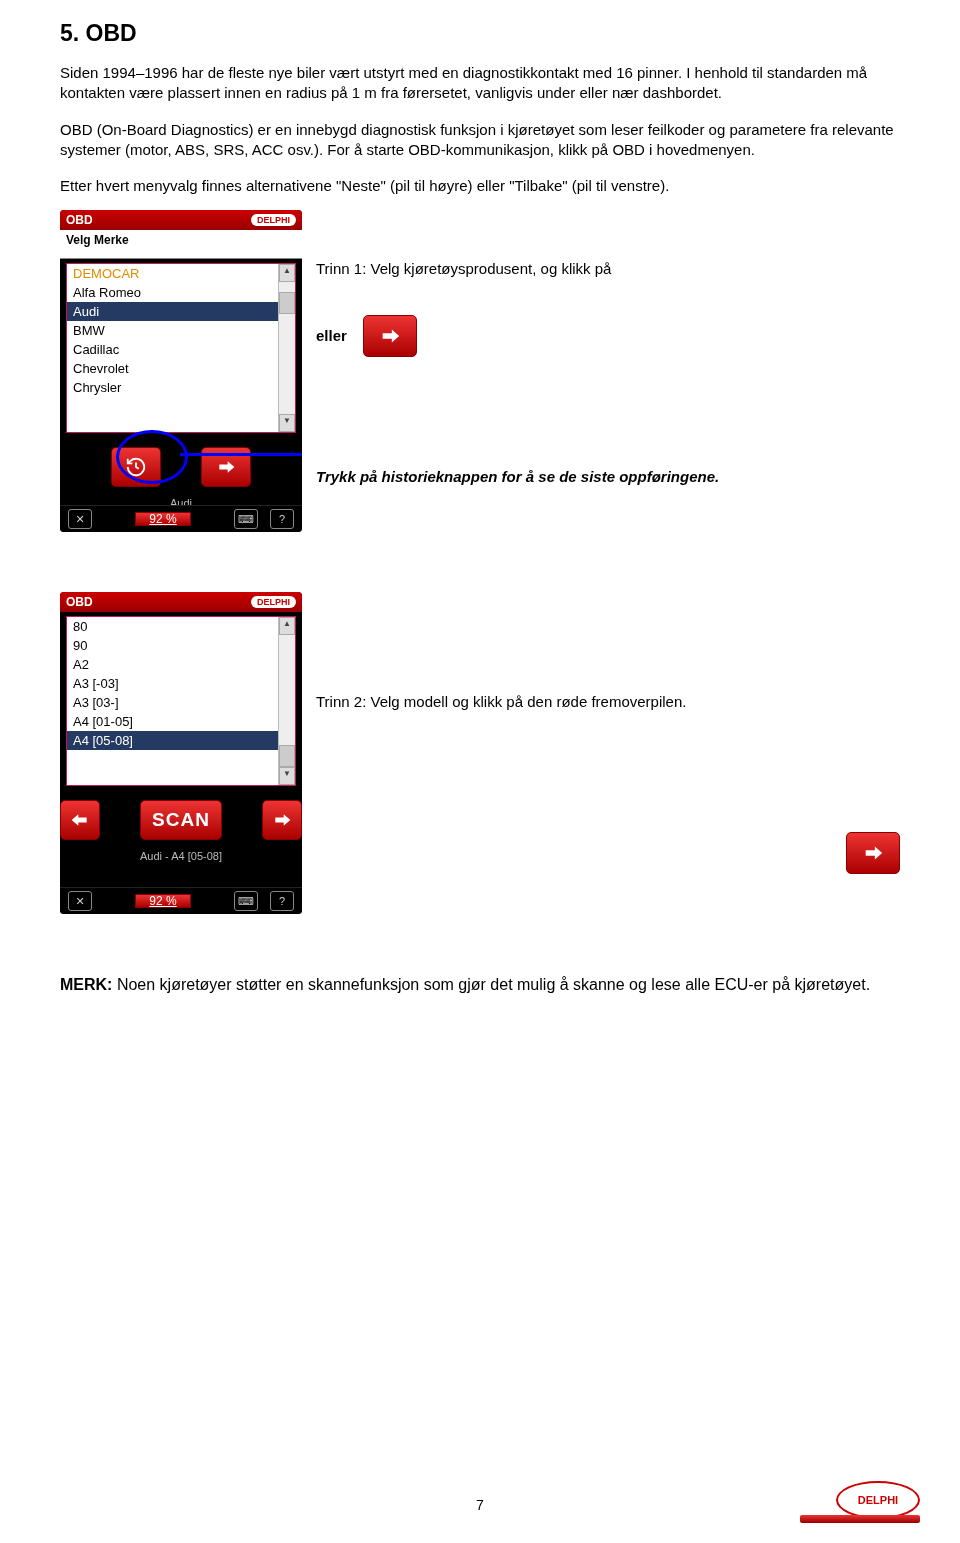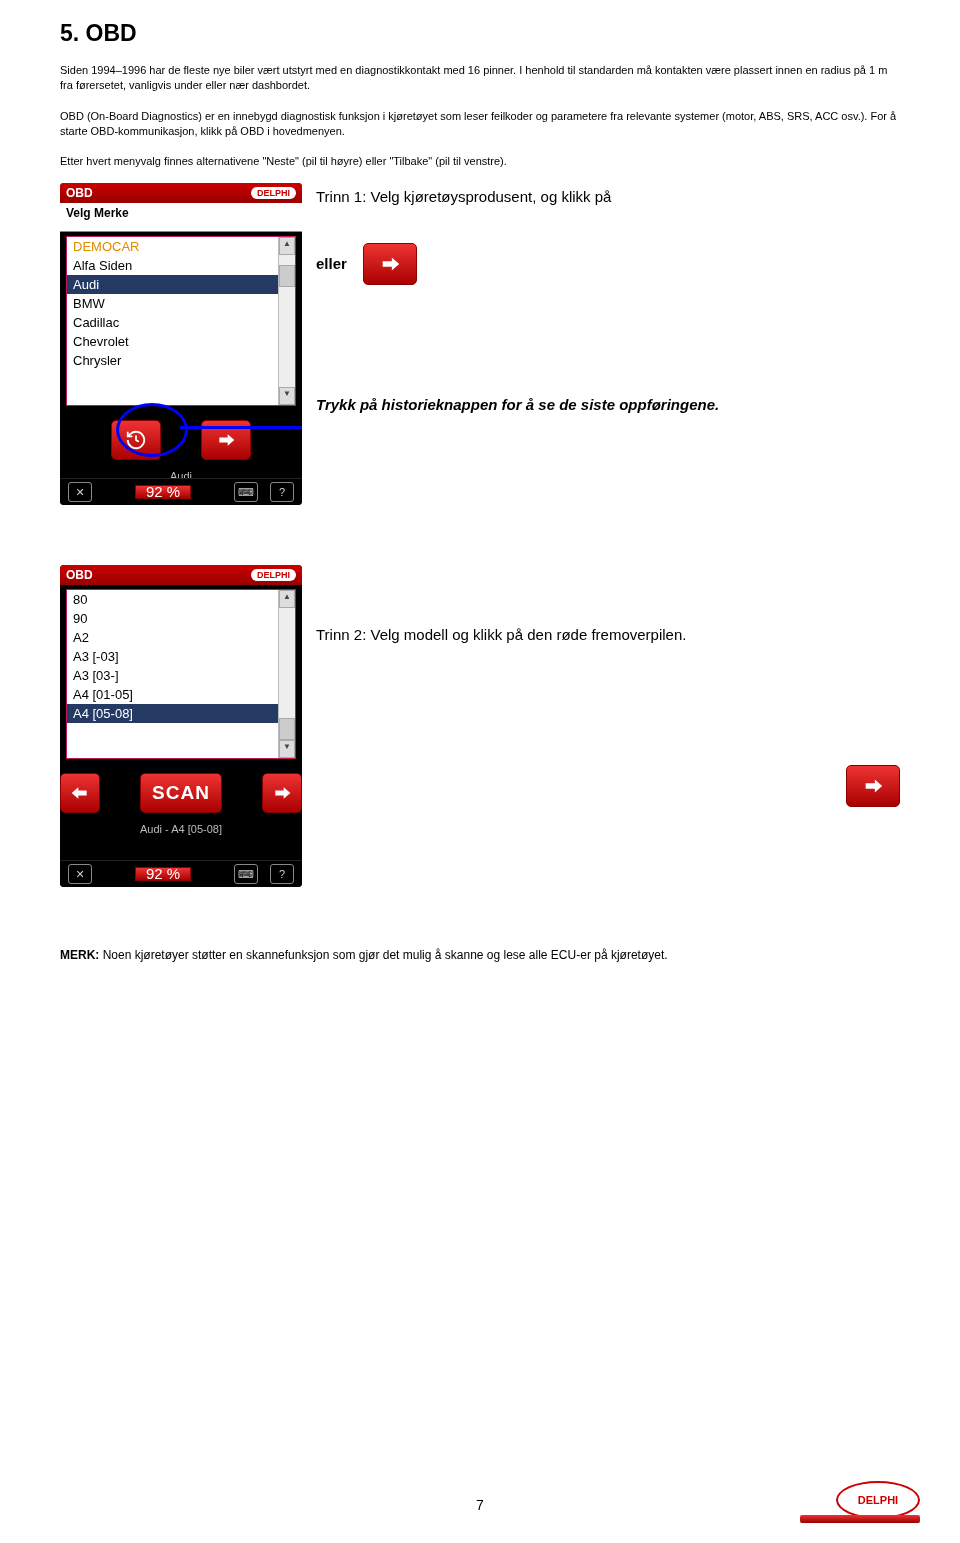--- a/index.html
+++ b/index.html
@@ -1,19 +1,19 @@
 <!DOCTYPE html>
 <html><head>
 <meta charset="utf-8">
 <style>
   html,body{margin:0;padding:0;background:#fff;font-family:Arial,Helvetica,sans-serif;color:#000;}
   .page{width:960px;min-height:1543px;margin:0 auto;position:relative;padding:20px 60px 0 60px;box-sizing:border-box;}
   h2{margin:0 0 4px 0;font-size:23px;font-weight:bold;}
-  .body-text{font-size:11px;line-height:1.35;margin-bottom:6px;margin-top:16px;}
-  .row{display:flex;align-items:flex-start;margin-top:14px;}
+  .body-text{font-size:15px;line-height:1.35;margin-bottom:6px;margin-top:16px;}
+  .row{display:flex;align-items:center;margin-top:14px;}
   .side-col{margin-left:14px;font-size:15px;line-height:1.35;}
   .side-col b{font-weight:bold;}
   .device{width:242px;height:322px;background:#000;border-radius:4px;overflow:hidden;position:relative;font-size:12px;}
   .dev-top{height:20px;background:linear-gradient(#c00,#900);display:flex;align-items:center;padding:0 6px;color:#fff;font-weight:bold;}
   .dev-top .brand{margin-left:auto;font-size:9px;background:#fff;color:#c00;border-radius:8px;padding:1px 6px;}
   .dev-hdr{height:22px;background:#fff;border-bottom:1px solid #888;font-weight:bold;padding:3px 6px;color:#000;}
   .listbox{margin:4px 6px 0 6px;height:168px;border:1px solid #be185d;background:#fff;display:flex;position:relative;}
   .list{flex:1;overflow:hidden;}
   .li{padding:2px 6px;color:#000;font-size:13px;border-bottom:0;}
   .li.orange{color:#e08b00;}
@@ -21,31 +21,31 @@
   .scrollbar{width:16px;background:#eee;border-left:1px solid #bbb;display:flex;flex-direction:column;}
   .sbtn{height:16px;background:#ddd;border:1px solid #aaa;font-size:8px;line-height:12px;text-align:center;color:#444;}
   .sthumb{flex:0 0 20px;background:#ccc;border:1px solid #aaa;margin-top:10px;}
   .sgap{flex:1;}
   .btn-row{display:flex;justify-content:center;gap:40px;margin-top:14px;position:relative;}
   .rbtn{width:48px;height:38px;border-radius:5px;background:linear-gradient(#e33,#a00);border:1px solid #800;display:flex;align-items:center;justify-content:center;color:#fff;font-weight:bold;font-size:18px;}
   .rbtn.scan{width:100px;font-size:19px;letter-spacing:1px;}
   .crumb{color:#bbb;font-size:11px;text-align:center;margin-top:10px;}
   .bottom-bar{position:absolute;left:0;right:0;bottom:0;height:26px;background:#000;border-top:1px solid #222;display:flex;align-items:center;padding:0 8px;gap:12px;}
   .bicon{width:22px;height:18px;border:1px solid #888;border-radius:3px;color:#ccc;font-size:11px;display:flex;align-items:center;justify-content:center;}
-  .battery{width:54px;height:12px;border:1px solid #800;background:linear-gradient(#e33,#a00);position:relative;color:#fff;font-size:15px;text-align:center;line-height:12px;}
+  .battery{width:54px;height:12px;border:1px solid #800;background:linear-gradient(#e33,#a00);position:relative;color:#fff;font-size:12px;text-align:center;line-height:12px;text-decoration:underline;}
   .hist-circle{position:absolute;width:66px;height:48px;border:3px solid #00f;border-radius:50%;left:56px;top:220px;pointer-events:none;}
   .hist-line{position:absolute;height:3px;background:#00f;left:120px;right:-240px;top:243px;}
   .arrow-btn{width:52px;height:40px;border-radius:5px;background:linear-gradient(#e33,#a00);border:1px solid #800;display:flex;align-items:center;justify-content:center;}
   .arrow-btn svg{width:28px;height:22px;}
   .page-num{position:absolute;bottom:30px;left:50%;transform:translateX(-50%);font-size:14px;}
   .footer-logo{position:absolute;bottom:12px;right:40px;width:120px;height:50px;}
   .logo-oval{width:80px;height:34px;background:#fff;border:2px solid #c00;border-radius:50%;display:flex;align-items:center;justify-content:center;color:#c00;font-weight:bold;font-size:11px;margin-left:auto;}
   .logo-bar{height:8px;background:linear-gradient(#e33,#900);border-radius:2px;margin-top:-4px;}
   .eller{display:flex;align-items:center;gap:16px;margin-top:36px;}
-  .merke{font-size:12px;line-height:1.35;margin-top:60px;text-align:justify;}
+  .merke{font-size:16px;line-height:1.35;margin-top:60px;text-align:justify;}
 </style>
 </head>
 <body>
 
 <div class="page">
 
   <h2>5. OBD</h2>
   <div class="body-text">Siden 1994–1996 har de fleste nye biler vært utstyrt med en diagnostikkontakt med 16 pinner. I henhold til standarden må kontakten være plassert innen en radius på 1 m fra førersetet, vanligvis under eller nær dashbordet.</div>
   <div class="body-text">OBD (On-Board Diagnostics) er en innebygd diagnostisk funksjon i kjøretøyet som leser feilkoder og parametere fra relevante systemer (motor, ABS, SRS, ACC osv.). For å starte OBD-kommunikasjon, klikk på OBD i hovedmenyen.</div>
   <div class="body-text">Etter hvert menyvalg finnes alternativene "Neste" (pil til høyre) eller "Tilbake" (pil til venstre).</div>
@@ -53,21 +53,21 @@
   <div class="row">
     <div class="device" id="dev1" style="position:relative;">
       <div class="dev-top">
         <span>OBD</span>
         <span class="brand">DELPHI</span>
       </div>
       <div class="dev-hdr">Velg Merke</div>
       <div class="listbox">
         <div class="list" id="list1">
             <div class="li orange">DEMOCAR</div>
-            <div class="li">Alfa Siden</div>
+            <div class="li">Alfa Romeo</div>
             <div class="li sel">Audi</div>
             <div class="li">BMW</div>
             <div class="li">Cadillac</div>
             <div class="li">Chevrolet</div>
             <div class="li">Chrysler</div>
           </div>
         <div class="scrollbar">
           <div class="sbtn">▲</div>
           <div class="sthumb"></div>
           <div class="sgap"></div>

